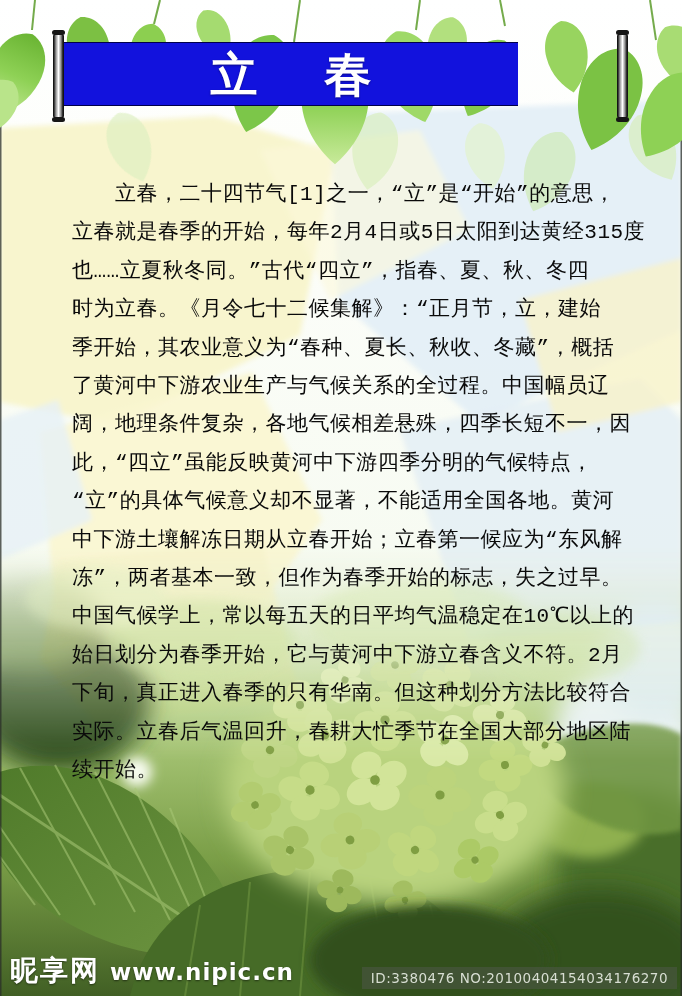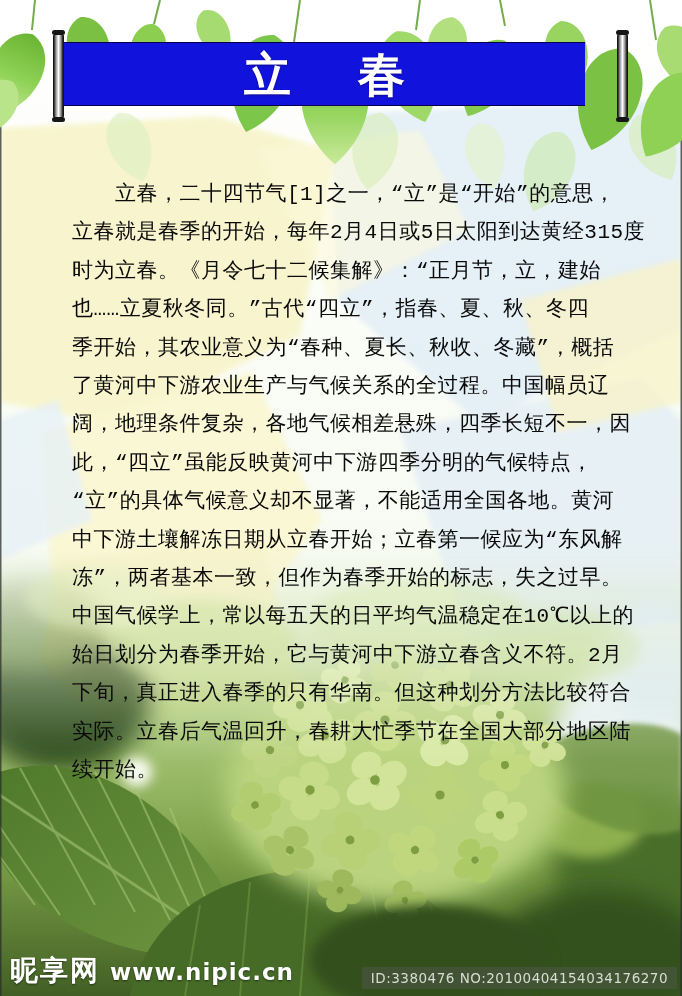--- a/index.html
+++ b/index.html
@@ -6,21 +6,21 @@
   .poster{
     position:relative;width:682px;height:996px;overflow:hidden;
     background:linear-gradient(180deg,#ffffff 0%,#fbfdf8 30%,#f7fbf2 55%,#eef4e4 62%);
     font-family:"DejaVu Sans",sans-serif;
   }
   .bg-svg{position:absolute;left:0;top:0;width:682px;height:996px;display:block;}
 
   
   .scroll-banner{position:absolute;left:0;top:0;width:682px;height:130px;}
   .banner-band{
-    position:absolute;left:62px;top:42px;width:523px;height:62px;
+    position:absolute;left:62px;top:42px;width:456px;height:62px;
     background:#1212dd;border-top:1.5px solid #00004a;border-bottom:1.5px solid #00004a;
     display:flex;align-items:center;justify-content:center;
   }
   .banner-title{
     color:#ffffff;font-family:"DejaVu Serif","DejaVu Sans",serif;
     font-size:47px;font-weight:bold;letter-spacing:10px;line-height:1;
     text-shadow:0 1px 2px rgba(0,0,30,.45);transform:translateX(6px);
     white-space:nowrap;
   }
   .rod{
@@ -236,22 +236,22 @@
     <div class="banner-band" style="background: rgb(18, 18, 221);">
       <span class="banner-title" style="color: rgb(255, 255, 255);">立　春</span>
     </div>
     <div class="rod rod-left"></div>
     <div class="rod rod-right"></div>
   </div>
 
   <div class="article" style="color: rgb(10, 10, 10);">
       <div class="tline">　　立春，二十四节气[1]之一，“立”是“开始”的意思，</div>
       <div class="tline">立春就是春季的开始，每年2月4日或5日太阳到达黄经315度</div>
+      <div class="tline">也……立夏秋冬同。”古代“四立”，指春、夏、秋、冬四</div>
       <div class="tline">时为立春。《月令七十二候集解》：“正月节，立，建始</div>
-      <div class="tline">也……立夏秋冬同。”古代“四立”，指春、夏、秋、冬四</div>
       <div class="tline">季开始，其农业意义为“春种、夏长、秋收、冬藏”，概括</div>
       <div class="tline">了黄河中下游农业生产与气候关系的全过程。中国幅员辽</div>
       <div class="tline">阔，地理条件复杂，各地气候相差悬殊，四季长短不一，因</div>
       <div class="tline">此，“四立”虽能反映黄河中下游四季分明的气候特点，</div>
       <div class="tline">“立”的具体气候意义却不显著，不能适用全国各地。黄河</div>
       <div class="tline">中下游土壤解冻日期从立春开始；立春第一候应为“东风解</div>
       <div class="tline">冻”，两者基本一致，但作为春季开始的标志，失之过早。</div>
       <div class="tline">中国气候学上，常以每五天的日平均气温稳定在10℃以上的</div>
       <div class="tline">始日划分为春季开始，它与黄河中下游立春含义不符。2月</div>
       <div class="tline">下旬，真正进入春季的只有华南。但这种划分方法比较符合</div>

